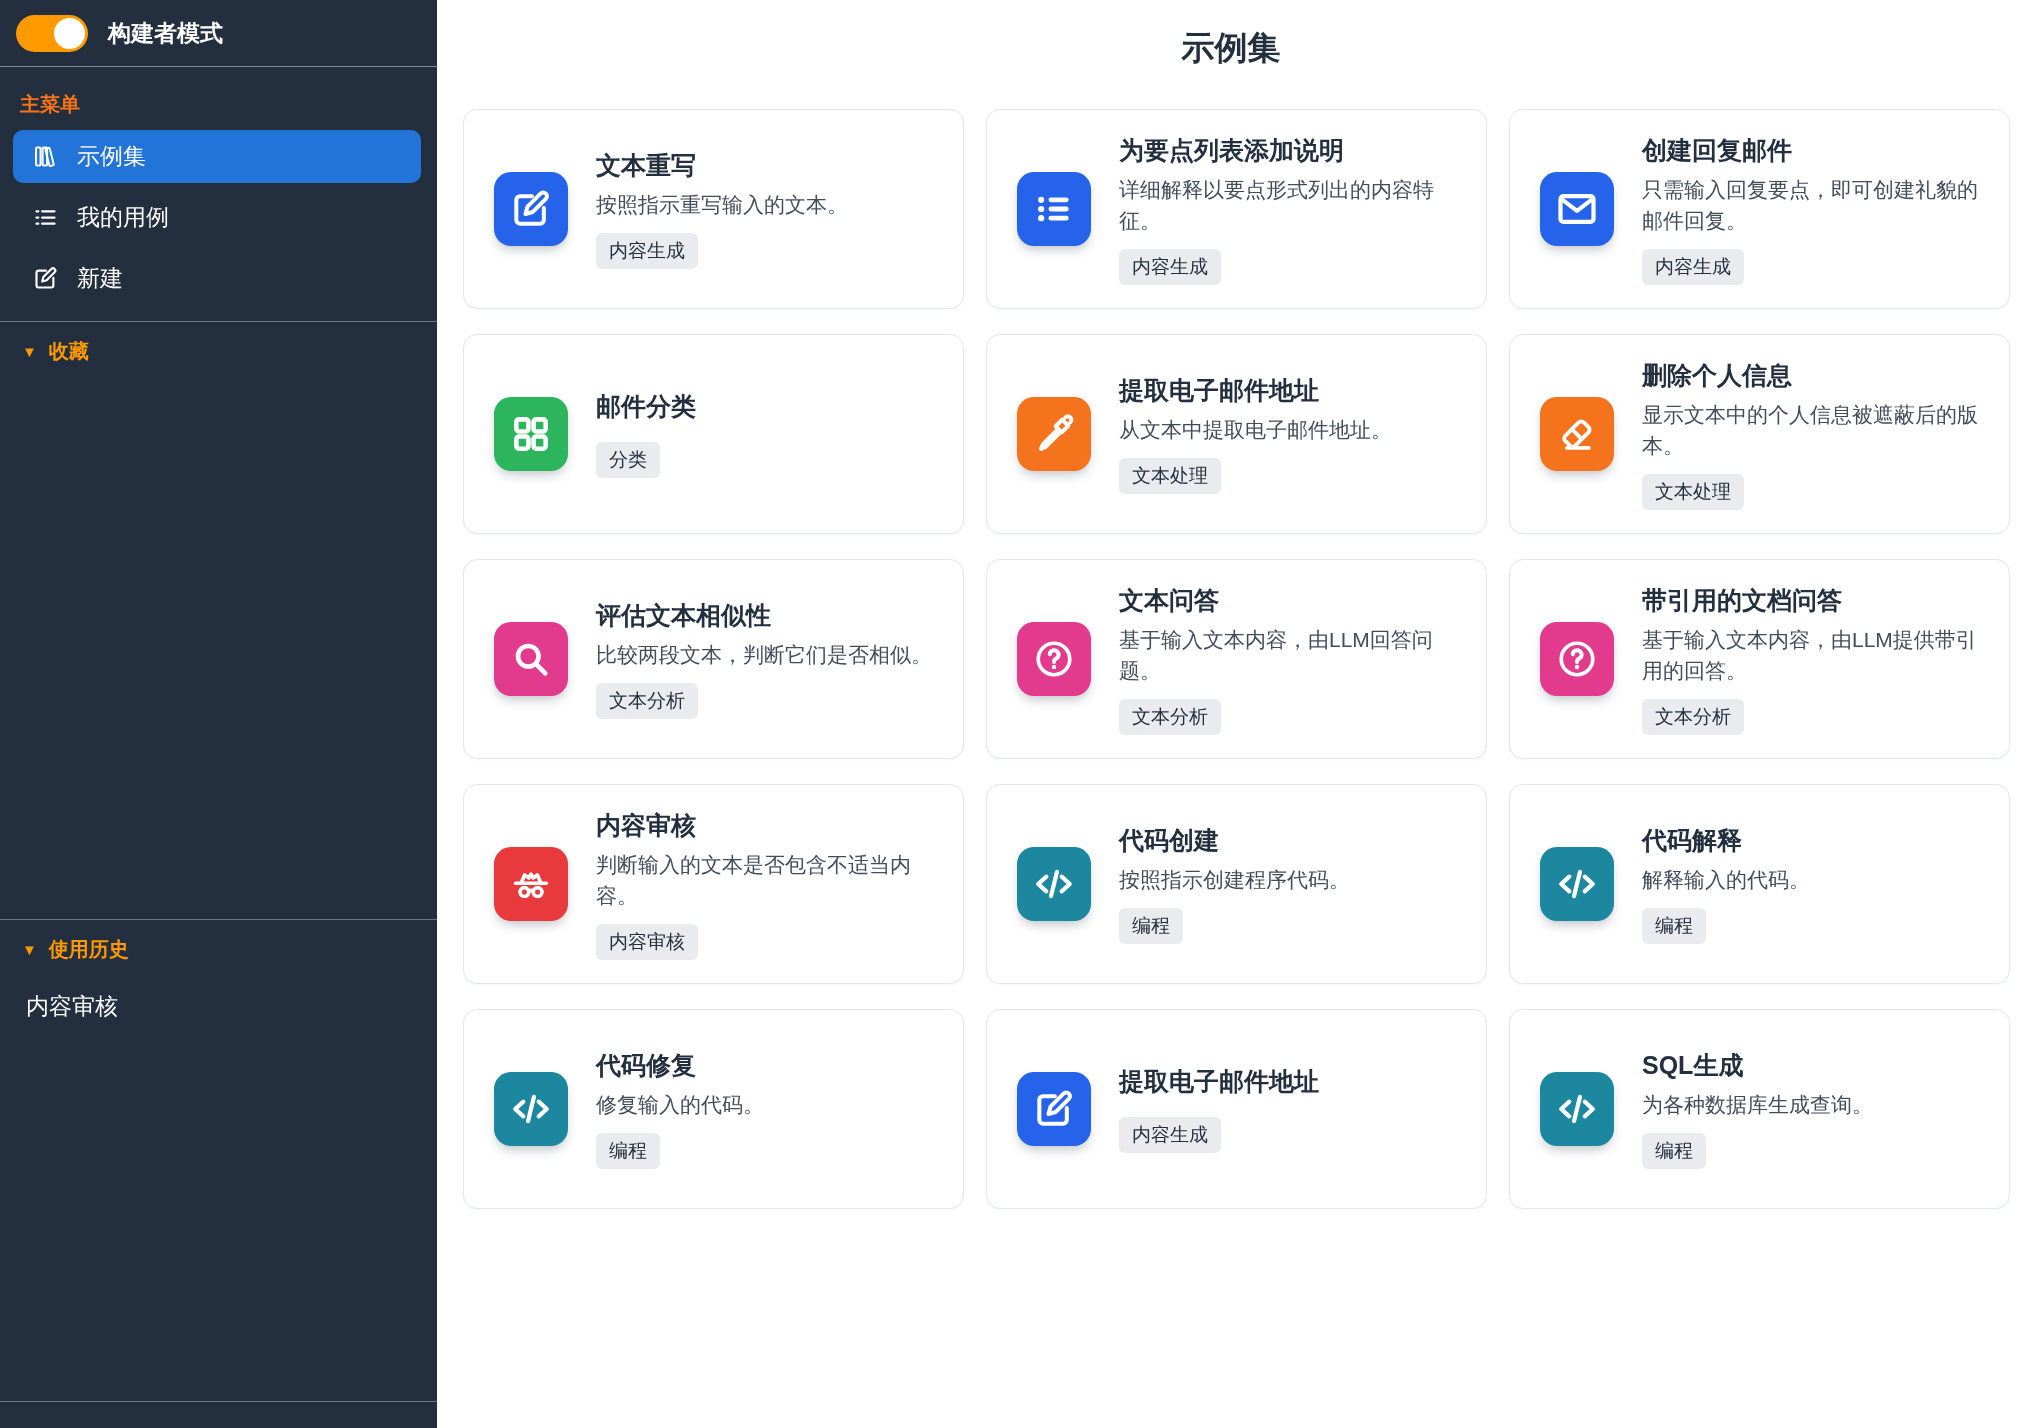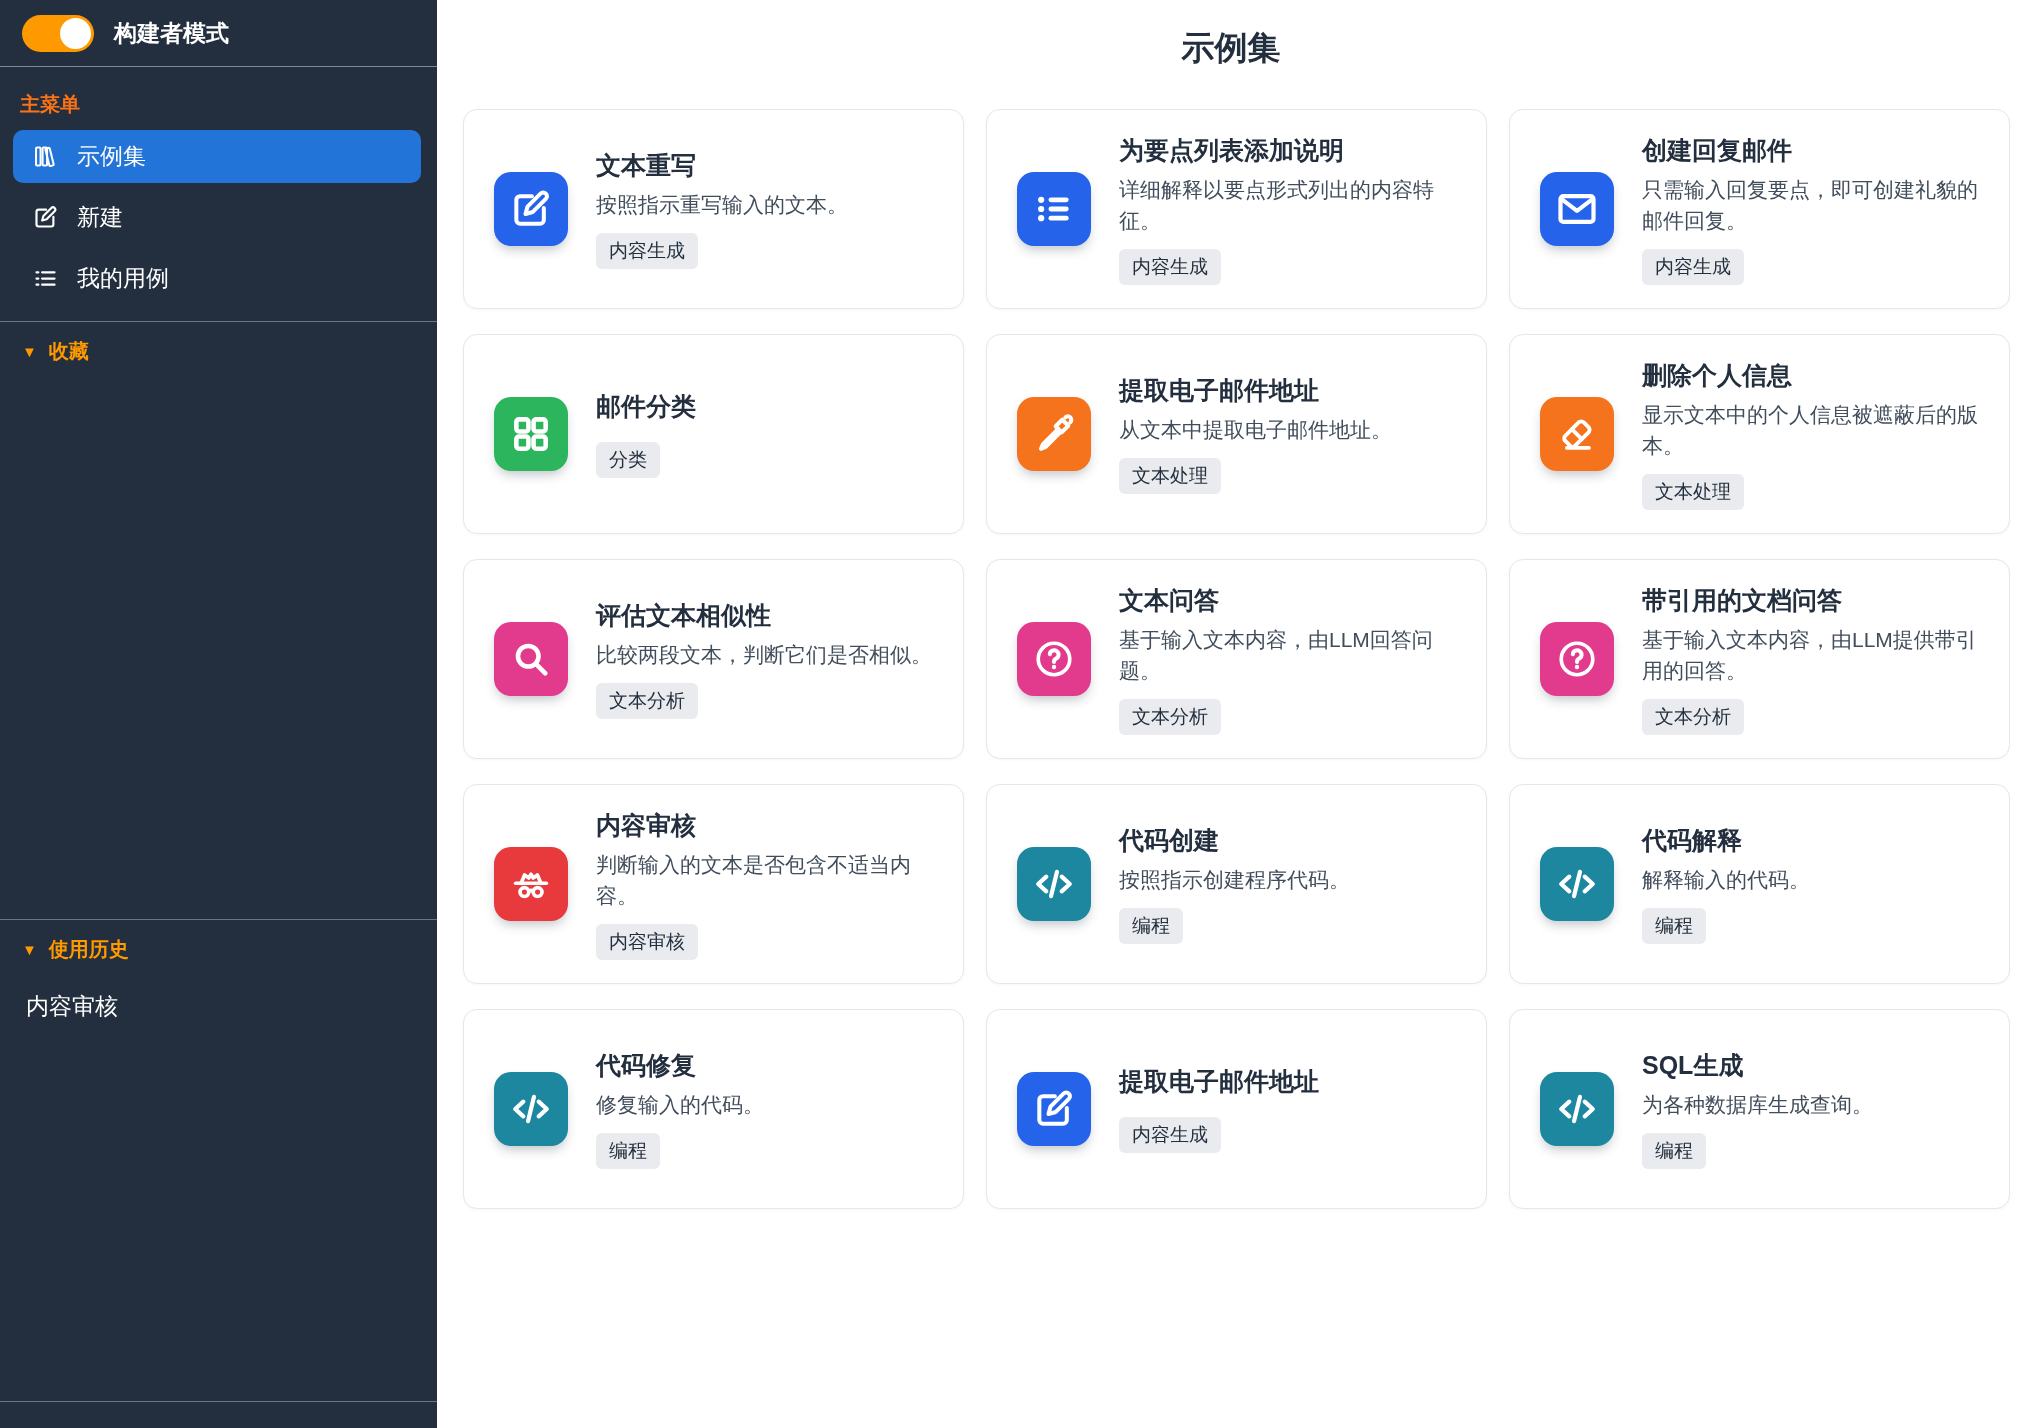--- a/index.html
+++ b/index.html
@@ -3,21 +3,21 @@
 <meta charset="utf-8">
 <style>
   * { margin:0; padding:0; box-sizing:border-box; }
   html,body { width:2025px; height:1428px; overflow:hidden; background:#fff;
     font-family:"Liberation Sans","DejaVu Sans",sans-serif; }
   .app { display:flex; width:100%; height:100%; }
 
   
   .sidebar { width:437px; min-width:437px; height:100%; background:#232f3e;
     display:flex; flex-direction:column; color:#fff; }
-  .builder-row { display:flex; align-items:center; padding:15px 22px 14px 22px;
+  .builder-row { display:flex; align-items:center; padding:15px 22px 14px 16px;
     border-bottom:1px solid #7d8998; }
   .toggle { width:72px; height:37px; border-radius:19px; background:#ff9900;
     position:relative; cursor:pointer; flex:0 0 auto; }
   .toggle .knob { position:absolute; right:3px; top:3px; width:31px; height:31px;
     border-radius:50%; background:#fff; }
   .builder-label { margin-left:20px; font-size:23px; font-weight:700; color:#fff; }
 
   .section-label { color:#f97316; font-size:20px; font-weight:700; margin:24px 20px 12px 20px; }
   .menu { display:flex; flex-direction:column; gap:8px; }
   .menu-item { display:flex; align-items:center; gap:18px; margin:0 16px 0 13px;
@@ -78,35 +78,35 @@
               <rect x="3.6" y="4" width="4" height="16" rx="0.9"></rect>
               <rect x="9.4" y="4" width="4" height="16" rx="0.9"></rect>
               <rect x="13.6" y="4.4" width="4" height="16" rx="0.9" transform="rotate(-14 15.6 12.4)"></rect>
             </svg>
           </span>
     <span class="mi-label">示例集</span>
   </div>
 
   <div class="menu-item">
     <span class="mi-icon">
+            <svg viewBox="0 0 24 24" fill="none" stroke="#fff" stroke-linecap="round" stroke-linejoin="round" stroke-width="2">
+              <path d="M4 6.5h1.6M4 12h1.6M4 17.5h1.6M9 6.5h11M9 12h11M9 17.5h11"></path>
+            </svg>
+          </span>
+    <span class="mi-label">我的用例</span>
+  </div>
+
+  <div class="menu-item">
+    <span class="mi-icon">
             <svg viewBox="0 0 24 24" fill="none" stroke="#fff" stroke-linecap="round" stroke-linejoin="round" stroke-width="1.9">
               <path d="M12.5 5H6a2 2 0 0 0-2 2v11a2 2 0 0 0 2 2h11a2 2 0 0 0 2-2v-6.5"></path>
               <path d="M17.2 3.6a2.05 2.05 0 0 1 2.9 2.9L13 13.6l-4 1.1 1.1-4z"></path>
             </svg>
           </span>
     <span class="mi-label">新建</span>
-  </div>
-
-  <div class="menu-item">
-    <span class="mi-icon">
-            <svg viewBox="0 0 24 24" fill="none" stroke="#fff" stroke-linecap="round" stroke-linejoin="round" stroke-width="2">
-              <path d="M4 6.5h1.6M4 12h1.6M4 17.5h1.6M9 6.5h11M9 12h11M9 17.5h11"></path>
-            </svg>
-          </span>
-    <span class="mi-label">我的用例</span>
   </div>
 </nav>
 
     <div class="divider"></div>
 
     <div class="collapsible">
       <span class="tri">▼</span>
       <span class="collapsible-label">收藏</span>
     </div>
 

